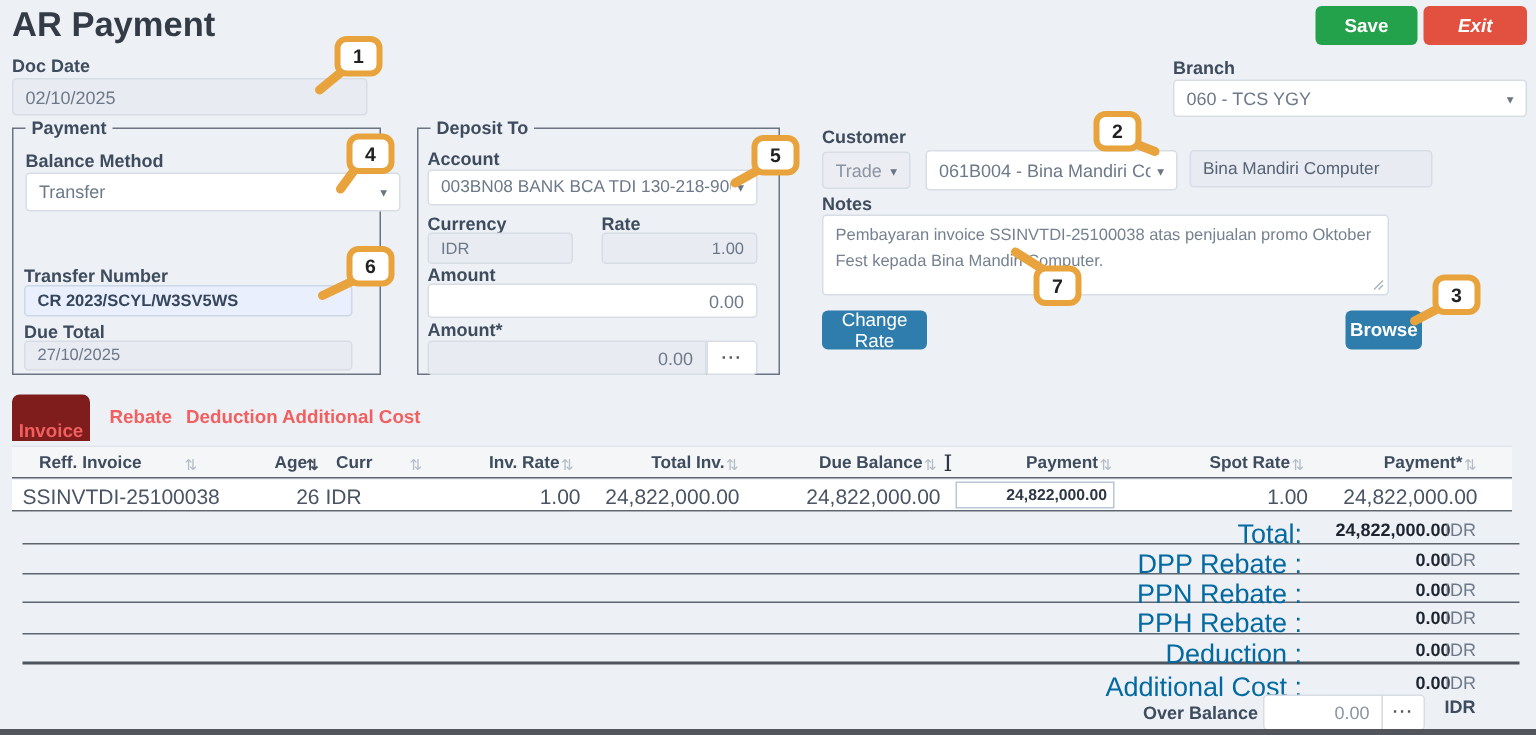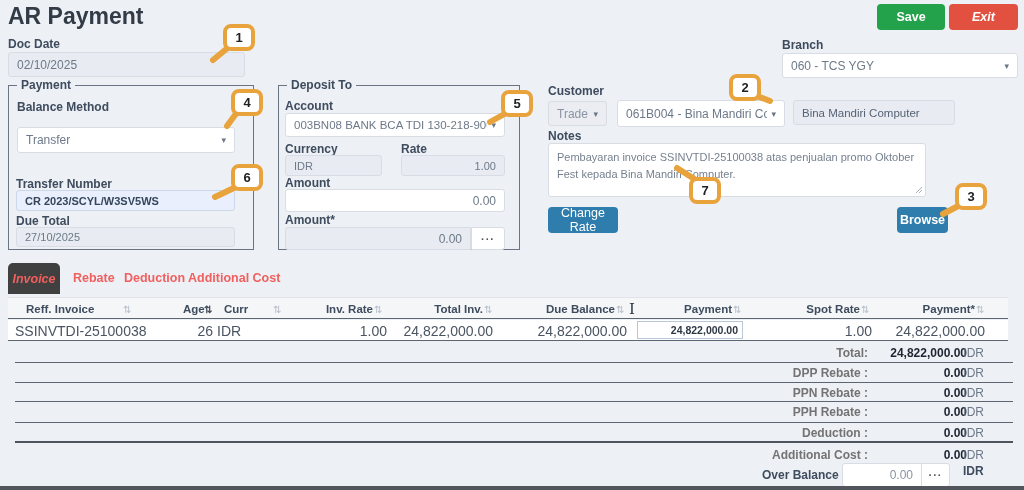--- a/index.html
+++ b/index.html
@@ -17,39 +17,39 @@
     font-family:"Liberation Sans",sans-serif;font-size:12.5px;font-weight:bold;
     display:flex;align-items:center;justify-content:center;cursor:pointer;}
   .btn.save{background:var(--save-green,#23a24b);}
   .btn.exit{background:var(--exit-red,#e2503f);font-style:italic;}
   .btn.blue{background:var(--action-blue,#2f7dac);font-weight:normal;}
   .title{position:absolute;left:8px;top:3px;font-size:23px;font-weight:bold;color:#333b46;}
   .fieldset{position:absolute;border:1px solid #6a7482;background:transparent;}
   .legend{position:absolute;top:-8px;background:#edf0f5;padding:0 4px;font-size:12px;
     font-weight:bold;color:#3e4c5e;white-space:nowrap;}
   .flbl{position:absolute;font-size:12px;font-weight:bold;color:#3e4c5e;white-space:nowrap;}
-  .tab-active{position:absolute;background:#404040;border-radius:5px 5px 0 0;
-    display:flex;align-items:center;justify-content:center;font-style:italic;}
+  .tab-active{position:absolute;background:#7f1d1d;border-radius:5px 5px 0 0;
+    display:flex;align-items:flex-end;justify-content:center;}
   .tab{position:absolute;font-size:12.5px;font-weight:bold;color:var(--tab-red,#f15f5f);
     white-space:nowrap;cursor:pointer;}
   .thead-bg{position:absolute;left:8px;top:297px;width:1000px;height:22px;background:#f5f6f8;
     border-top:1px solid #e0e4e9;border-bottom:1px solid #5c6570;box-sizing:border-box;}
   .trow-bg{position:absolute;left:8px;top:320px;width:1000px;height:21px;background:#fff;
     border-bottom:1px solid #5c6570;box-sizing:border-box;}
   .hcell{position:absolute;top:303px;font-size:11.5px;font-weight:bold;color:#3e4c5e;
     white-space:nowrap;cursor:pointer;}
   .sort{position:absolute;top:304px;font-size:10px;color:#b3bcc7;}
   .sort.active{color:#47505c;font-weight:bold;}
   .rcell{position:absolute;top:323px;font-size:14px;color:#4a5462;white-space:nowrap;}
   .pay-inp{position:absolute;left:637px;top:321px;width:106px;height:18px;box-sizing:border-box;
     border:1px solid #b9c6d8;background:#fff;font-size:10.5px;font-weight:bold;color:#2e3744;
     display:flex;align-items:center;justify-content:flex-end;padding:0 4px;}
   .srow{position:absolute;left:15px;width:998px;box-sizing:border-box;
     border-bottom:1px solid #5c6570;}
-  .srow .sl{position:absolute;right:145px;top:3px;font-size:12px;font-weight:bold;color:#737373;white-space:nowrap;}
+  .srow .sl{position:absolute;right:145px;top:3px;font-size:18px;font-weight:normal;color:#0369a1;white-space:nowrap;}
   .srow .sv{position:absolute;right:46px;top:3px;font-size:12px;font-weight:bold;color:#1e2530;white-space:nowrap;}
   .srow .sc{position:absolute;right:29px;top:3px;font-size:12px;color:#6d7989;}
   .callout{position:absolute;box-sizing:border-box;width:32px;height:27px;
     border:4px solid var(--callout-orange,#e8a33d);border-radius:8px;background:#fff;
     display:flex;align-items:center;justify-content:center;font-size:13px;font-weight:bold;
     color:#222;z-index:51;}
   .overlay{position:absolute;left:0;top:0;z-index:50;pointer-events:none;}
   .text-cursor{position:absolute;left:629px;top:300px;font-family:"DejaVu Serif",serif;
     font-size:15px;color:#2f3640;}
   .bottombar{position:absolute;left:0;top:486px;width:1024px;height:4px;background:#52565c;}
@@ -77,21 +77,21 @@
 
   <div class="lbl" style="left:782px;top:38px;">Branch</div>
   <div class="inp" style="left:782px;top:53px;width:236px;height:25px;text-align:center;">
     <span class="selval">060 - TCS YGY</span>
     <span class="caret">▾</span>
   </div>
 
   <div class="fieldset" style="left:8px;top:85px;width:244px;height:163px;">
     <span class="legend" style="left:8px;">Payment</span>
     <div class="flbl" style="left:8px;top:14px;">Balance Method</div>
-    <div class="inp" style="left:8px;top:29px;width:218px;height:26px;margin-top:12px;">
+    <div class="inp" style="left:8px;top:29px;width:250px;height:26px;">
       <span class="selval">Transfer</span>
       <span class="caret">▾</span>
     </div>
     <div class="flbl" style="left:7px;top:91px;">Transfer Number</div>
     <div class="inp" style="left:7px;top:104px;width:219px;height:21px;background:#e9effc;border-color:#cdd7ea;font-size:11px;font-weight:bold;color:#35465c;">
       <span class="selval">CR 2023/SCYL/W3SV5WS</span>
     </div>
     <div class="flbl" style="left:7px;top:128px;">Due Total</div>
     <div class="inp gray" style="left:7px;top:141px;width:219px;height:20px;font-size:11px;">
       <span class="selval">27/10/2025</span>

